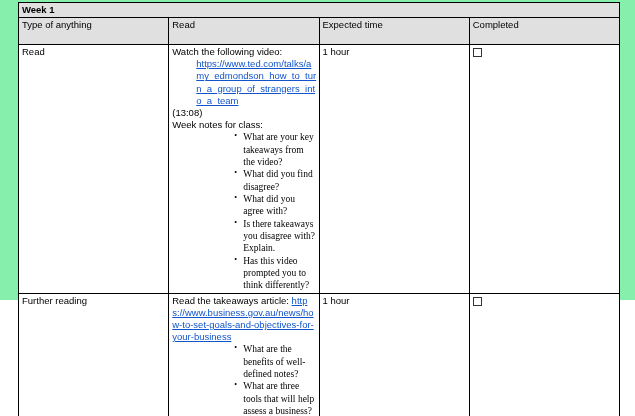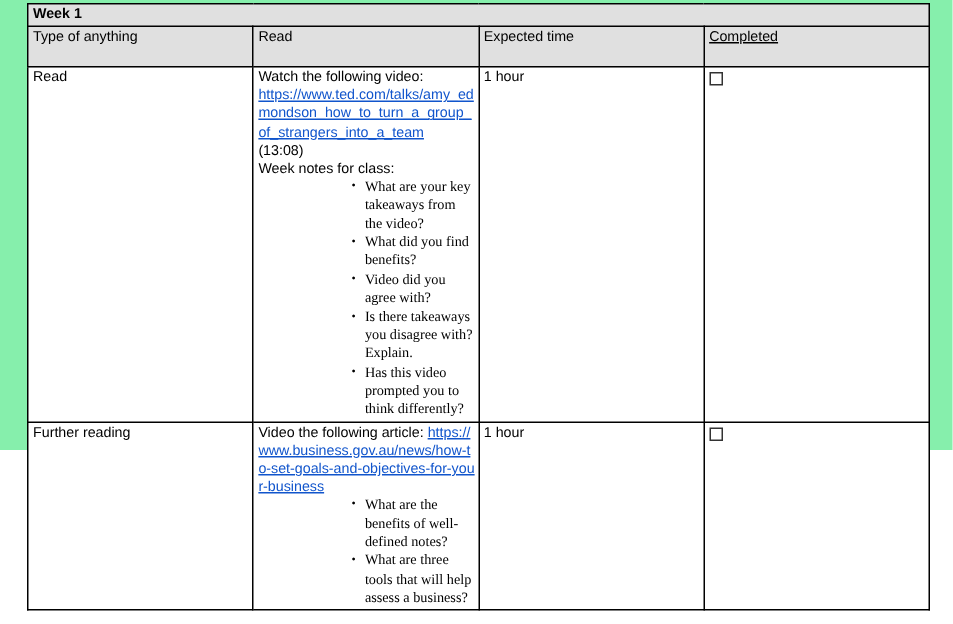--- a/index.html
+++ b/index.html
@@ -44,32 +44,33 @@
     font-weight: bold;
     height: 12px;
   }
   tr.col-head td {
     background: #e0e0e0;
     height: 24px;
   }
   td.c-type   { width: 45px; }
   td.c-task   { width: 438px; }
   td.c-time   { width: 44px; }
-  td.c-done   { width: 56px; text-align: center; text-decoration: underline; }
+  td.c-done   { width: 56px; text-align: center; }
   .link {
     color: #1155cc;
     text-decoration: underline;
     word-break: break-all;
     text-align: right;
   }
   .just-line {
     display: block;
     text-align: justify;
     text-align-last: justify;
     white-space: normal;
+    margin-left: 24px;
   }
   .just-wrap {
     display: block;
   }
   .bullets {
     margin: 0;
     padding: 0;
     list-style: none;
     font-family: Liberation Serif, serif;
   }
@@ -117,34 +118,34 @@
       </tr>
 
       <tr>
         <td class="c-type">Read</td>
         <td class="c-task">
           <span class="lead">Watch the following video:</span>
           <span class="just-wrap"><a class="link just-line" href="#">https://www.ted.com/talks/amy_edmondson_how_to_turn_a_group_of_strangers_into_a_team</a><span>(13:08)</span></span>
           <span class="lead">Week notes for class:</span>
           <ul class="bullets indent-a">
             <li>What are your key takeaways from the video?</li>
-            <li>What did you find benefits?</li>
-            <li>Video did you agree with?</li>
+            <li>What did you find disagree?</li>
+            <li>What did you agree with?</li>
             <li>Is there takeaways you disagree with? Explain.</li>
             <li>Has this video prompted you to think differently?</li>
           </ul>
         </td>
         <td class="c-time">1 hour</td>
         <td class="c-done"><span class="checkbox"></span></td>
       </tr>
 
       <tr>
         <td class="c-type">Further reading</td>
         <td class="c-task">
-          <span>Video the following article:</span>
+          <span>Read the takeaways article:</span>
           <a class="link" href="#">https://www.business.gov.au/news/how-to-set-goals-and-objectives-for-your-business</a>
           <ul class="bullets indent-b">
             <li>What are the benefits of well-defined notes?</li>
             <li>What are three tools that will help assess a business?</li>
 
           </ul>
         </td>
         <td class="c-time">1 hour</td>
         <td class="c-done"><span class="checkbox"></span></td>
       </tr>

